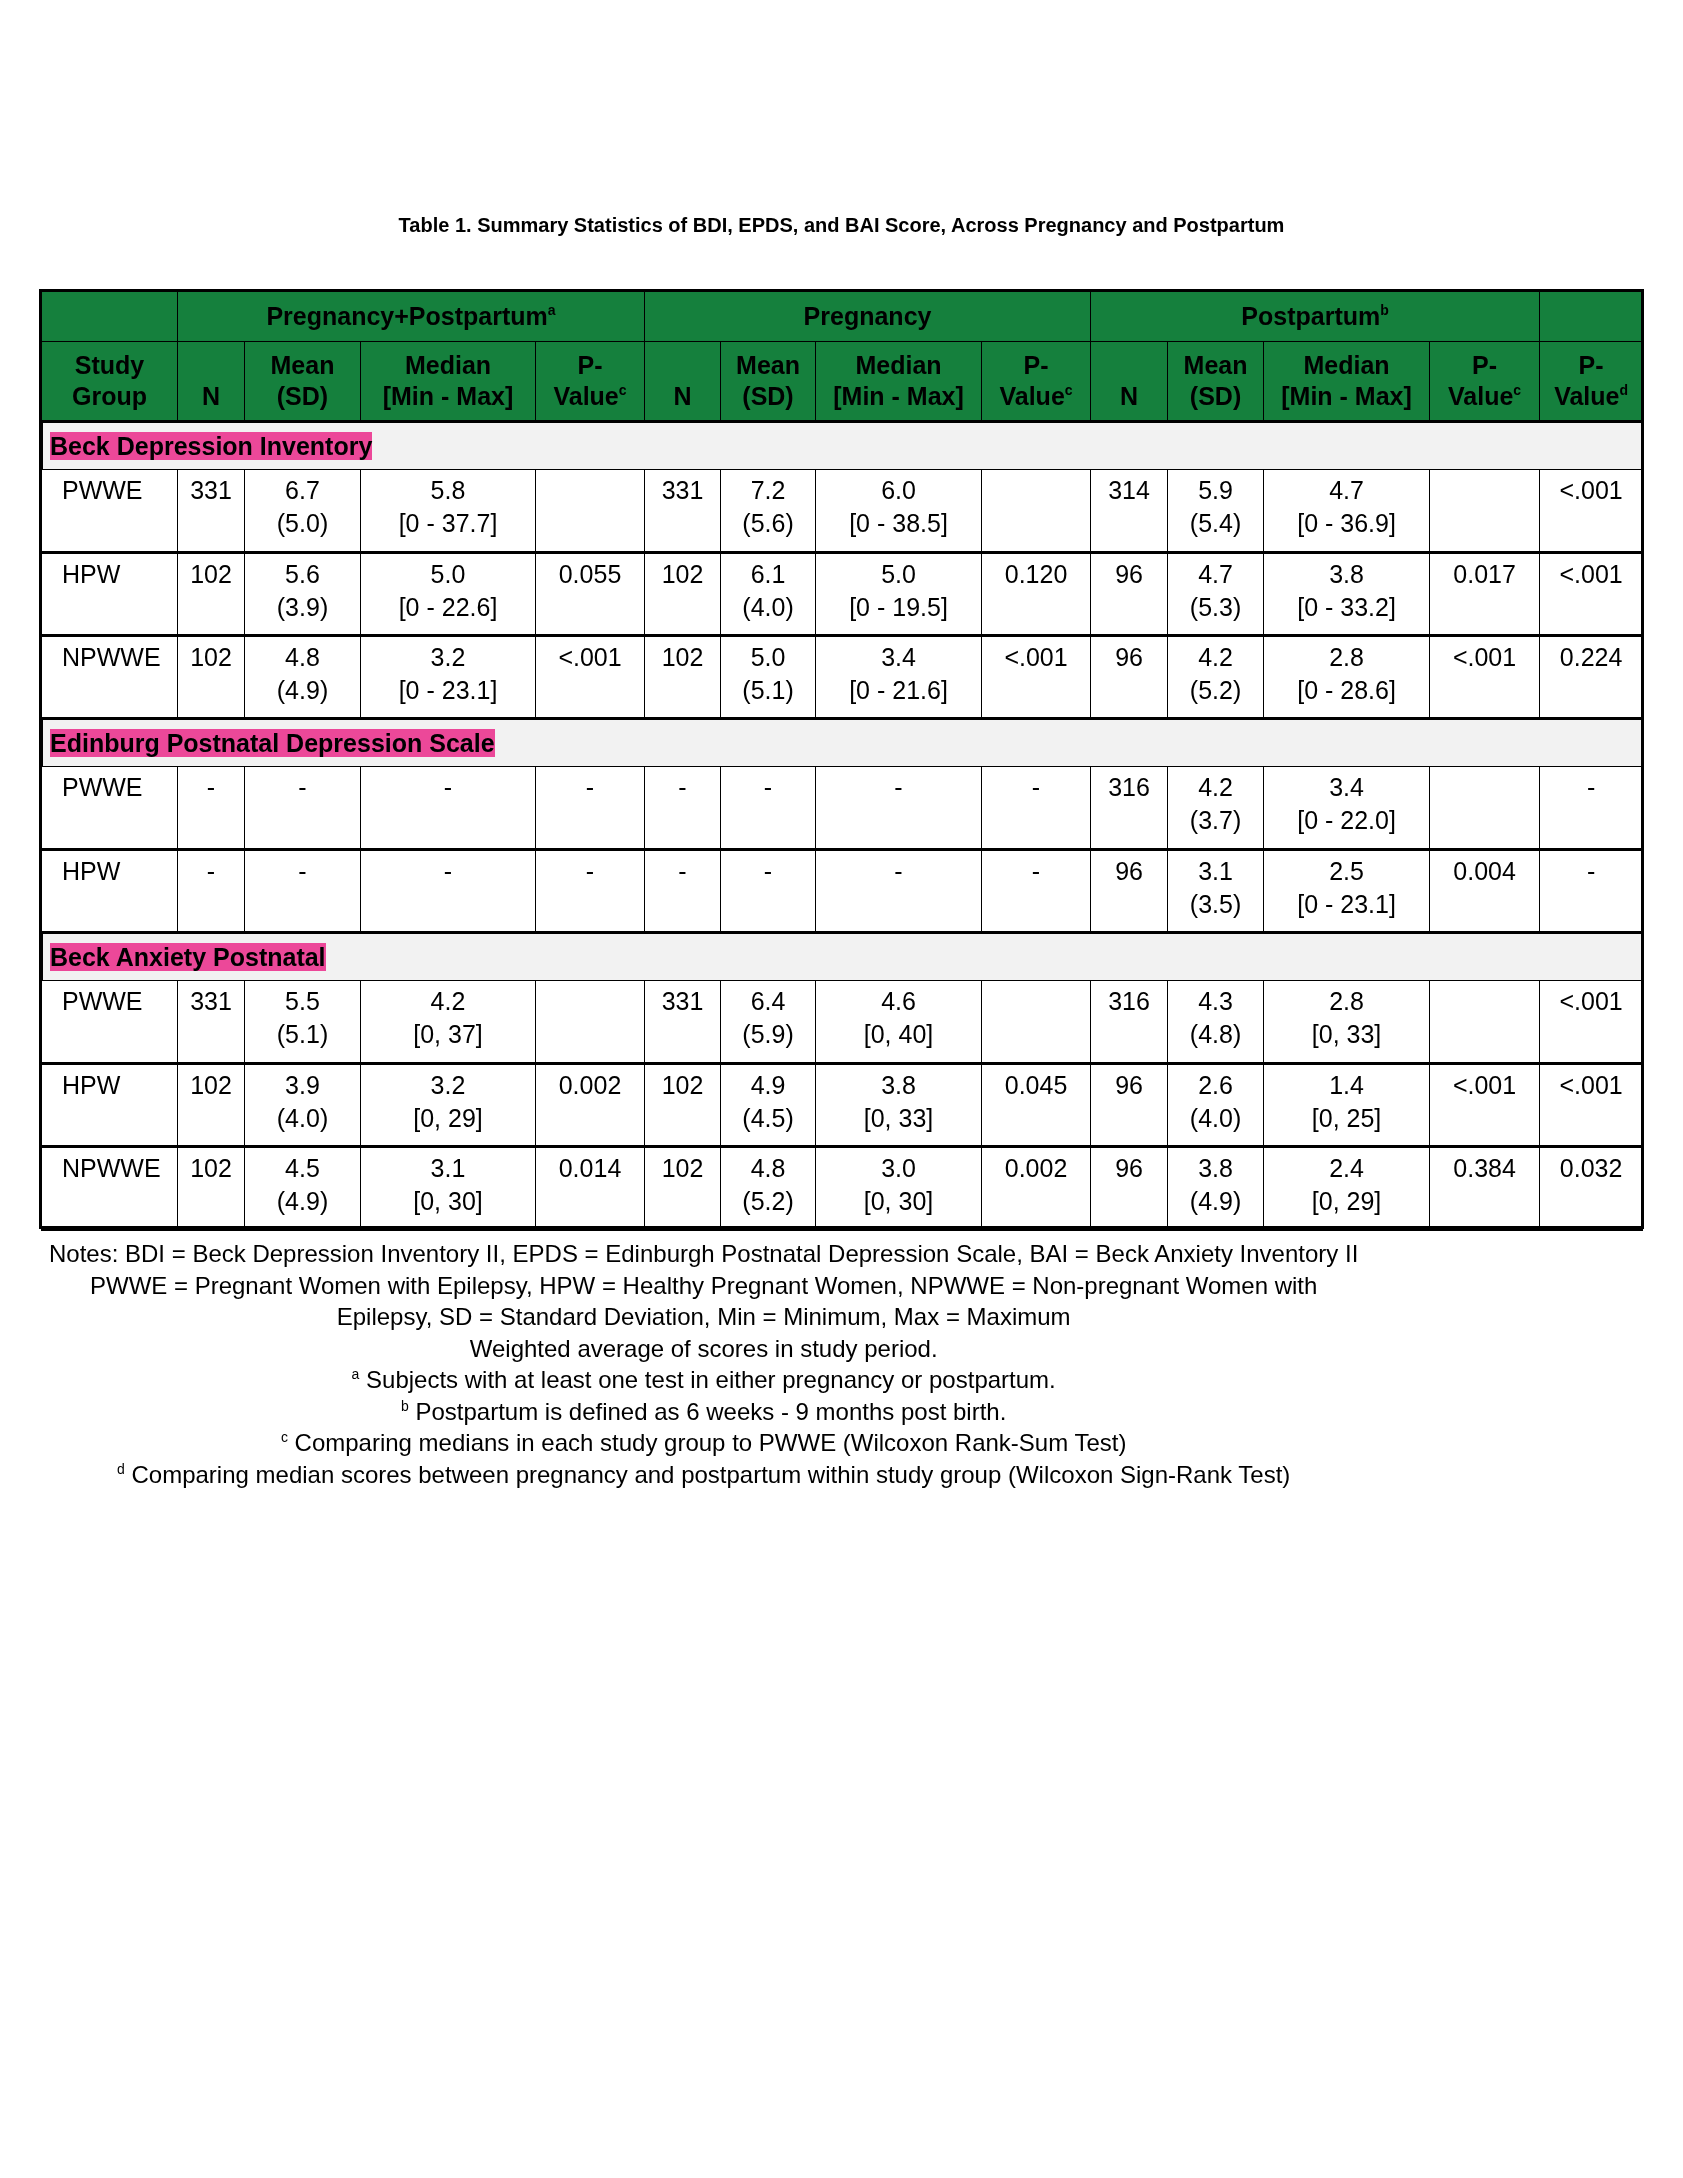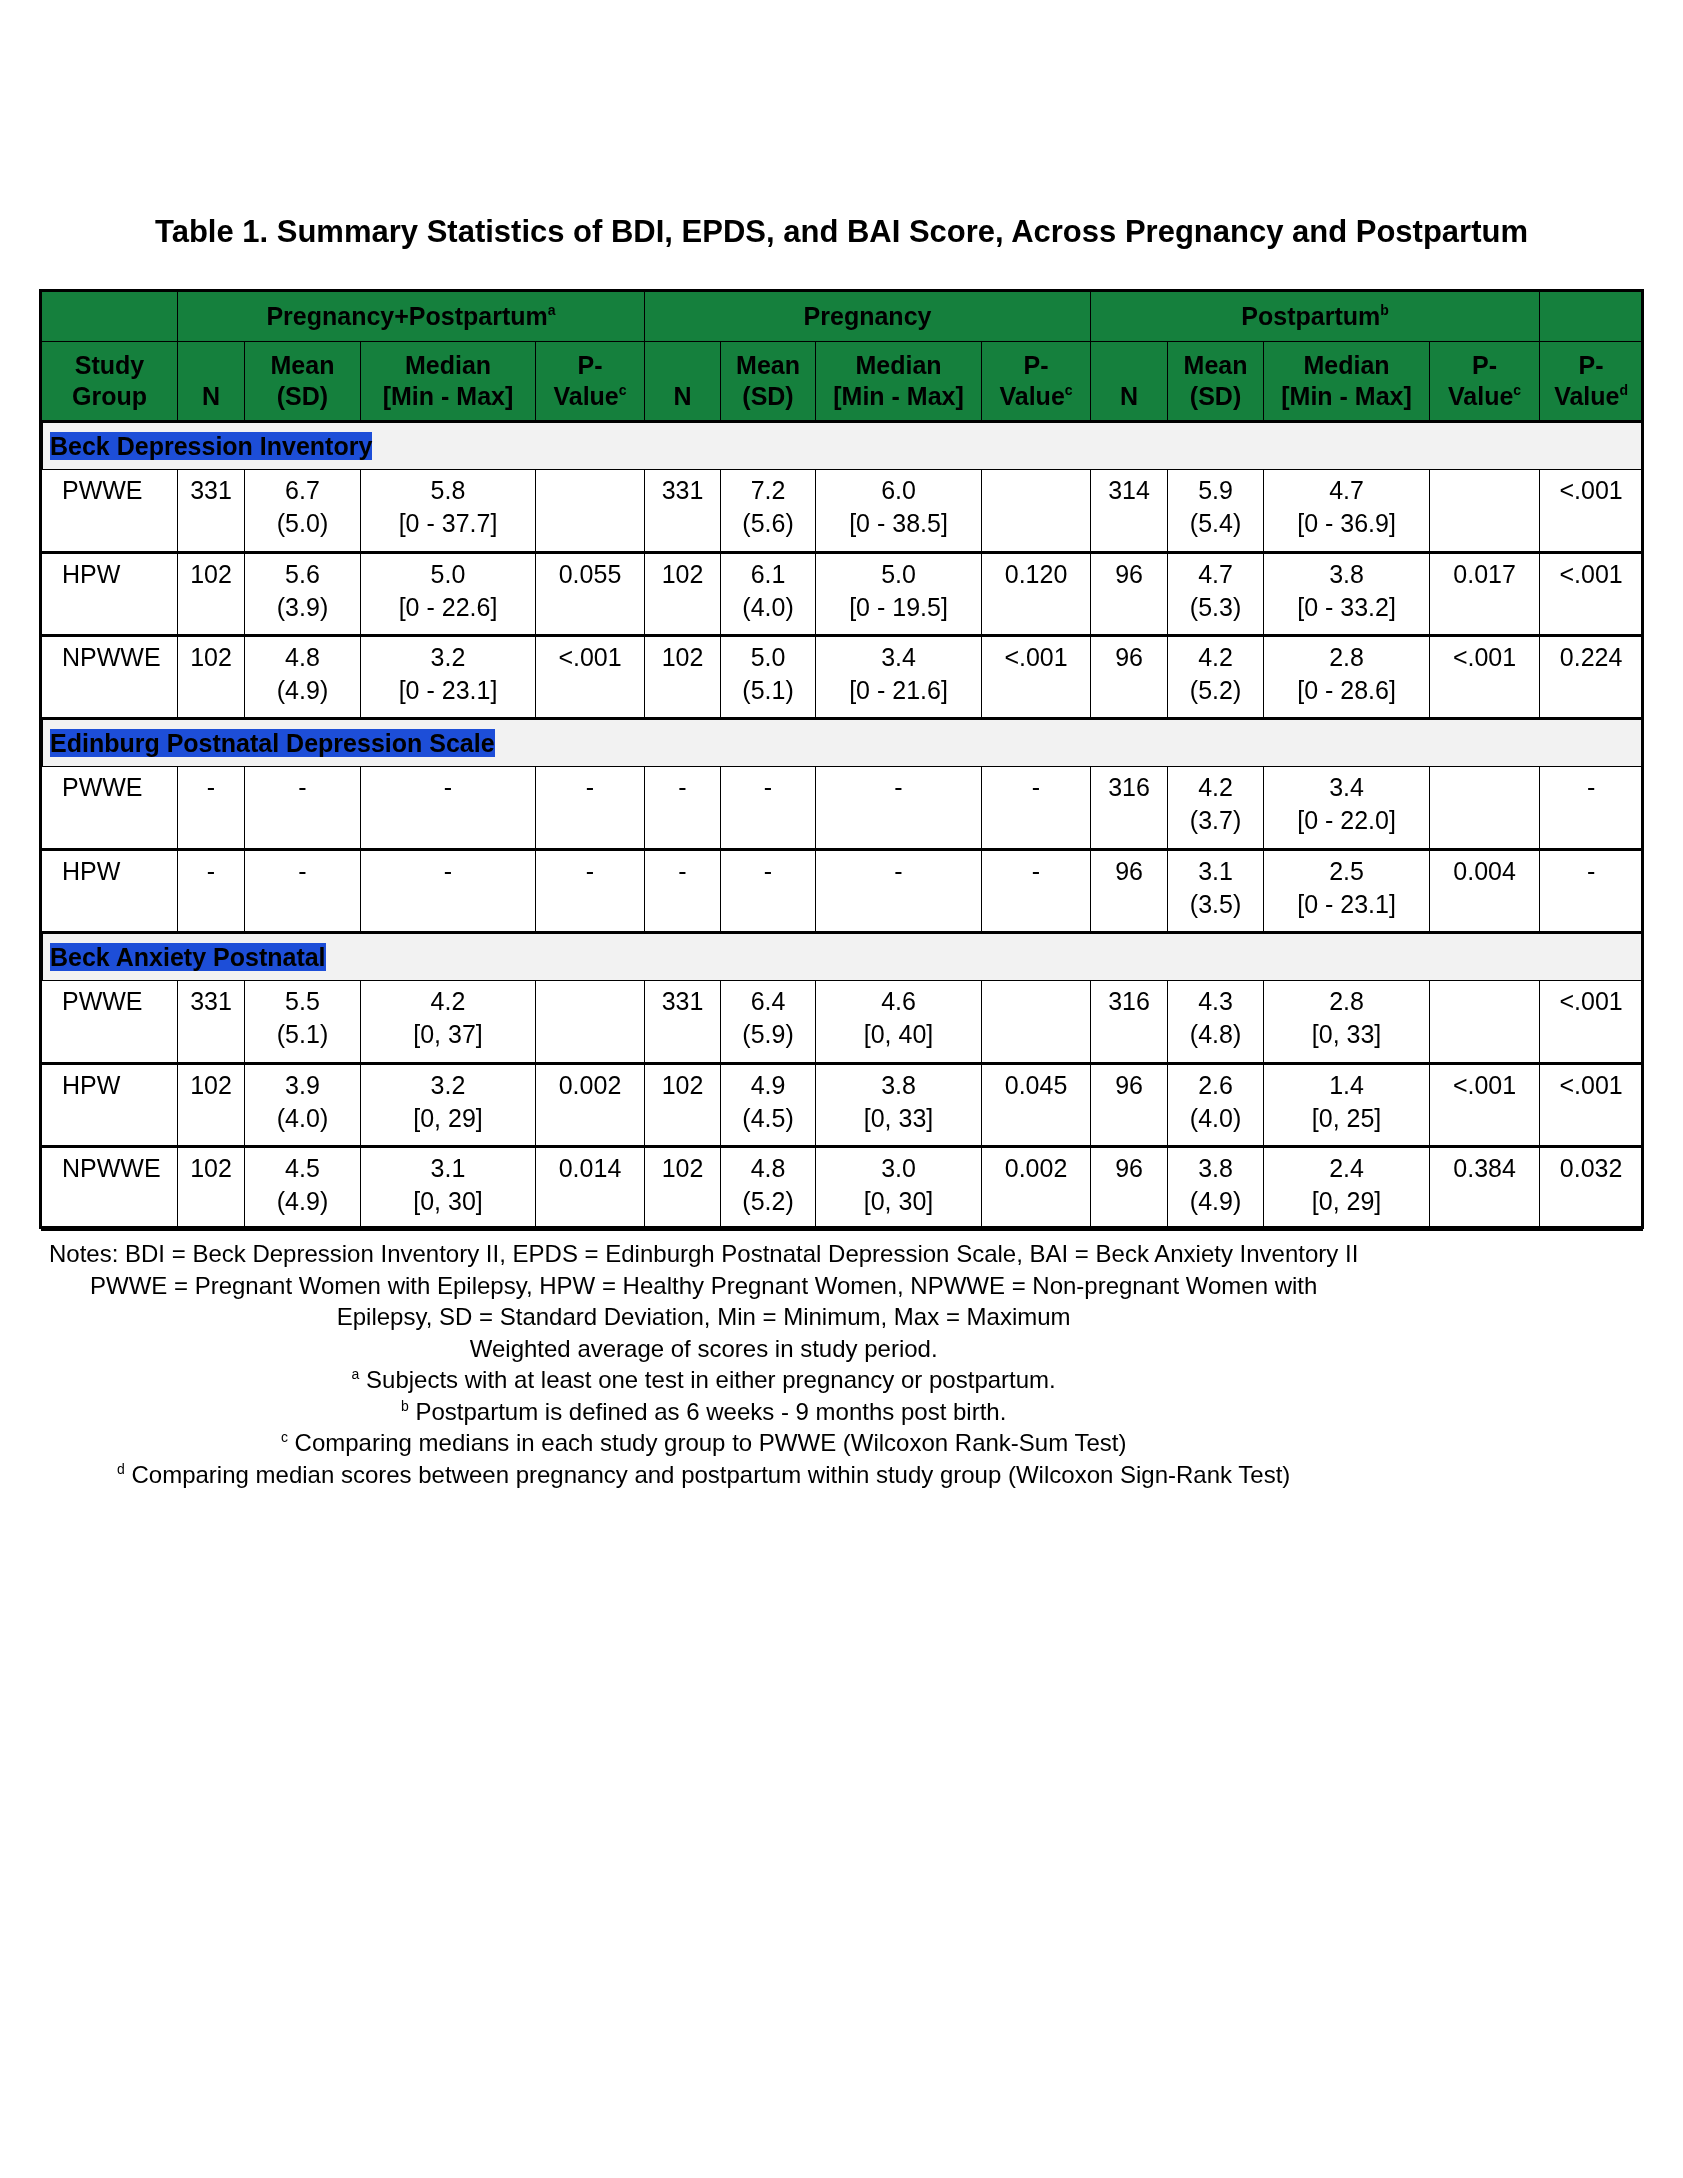--- a/index.html
+++ b/index.html
@@ -1,25 +1,25 @@
 <!DOCTYPE html>
 <html><head>
 <meta charset="utf-8">
 <style>
   html, body { margin: 0; padding: 0; background: #ffffff; }
   body { width: 1683px; height: 2178px; position: relative; font-family: "Liberation Sans", sans-serif; color: #000; }
-  .title { position: absolute; left: 0; width: 1683px; top: 214px; text-align: center; font-weight: bold; font-size: 31px; letter-spacing: 0; }
+  .title { position: absolute; left: 0; width: 1683px; top: 214px; text-align: center; font-weight: bold; font-size: 20px; letter-spacing: 0; }
   table.stats { position: absolute; left: 40px; top: 290px; width: 1602px; border-collapse: collapse; table-layout: fixed; font-size: 25px; }
   table.stats td, table.stats th { border: 1.5px solid #000; padding: 0; }
   table.stats th { background: #15803d; font-weight: bold; text-align: center; line-height: 31px; }
   tr.h1 th { height: 50px; }
   tr.h2 th { height: 78px; vertical-align: middle; }
   tr.h2 { border-bottom: 3px solid #000; }
   tr.section td { background: #f2f2f2; font-weight: bold; text-align: left; height: 46px; padding-left: 7px; border-left: 3px solid #000; border-right: 3px solid #000; }
-  tr.section td span { background: #1d4ed8; }
+  tr.section td span { background: #ec4899; }
   tr.data td { height: 83px; vertical-align: top; text-align: center; line-height: 33px; padding-top: 4px; box-sizing: border-box; }
   tr.data td.grp { text-align: left; padding-left: 20px; }
   tr.data { border-bottom: 3px solid #000; }
   sup { font-size: 14px; vertical-align: 10px; line-height: 0; }
   .outer { position: absolute; left: 39px; top: 289px; width: 1601px; height: 940px; border: 3px solid #000; pointer-events: none; box-sizing: border-box; width: 1605px; }
   .notes { position: absolute; left: 49px; top: 1238px; font-size: 24px; line-height: 31.5px; }
   .notes div { white-space: nowrap; text-align: center; }
   .notes sup { font-size: 14px; vertical-align: 9px; }
 </style>
 </head>

